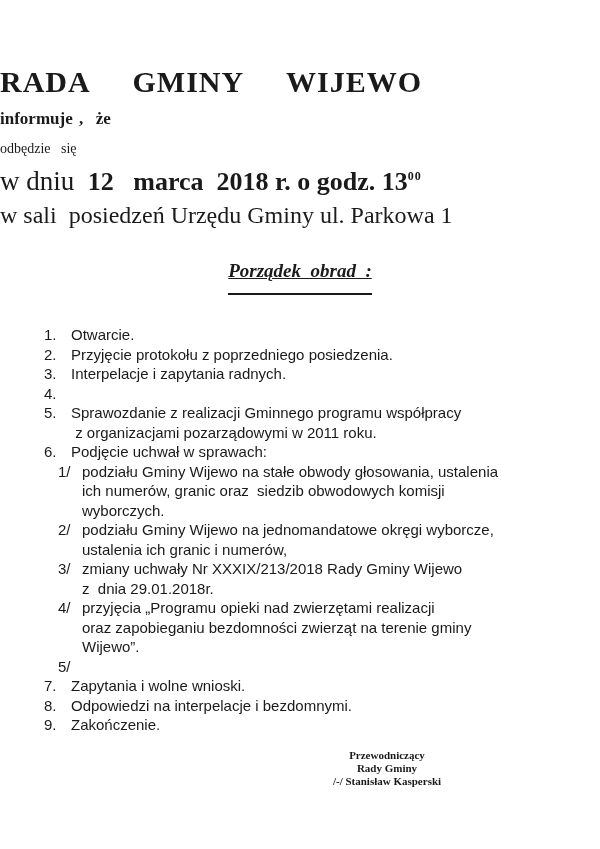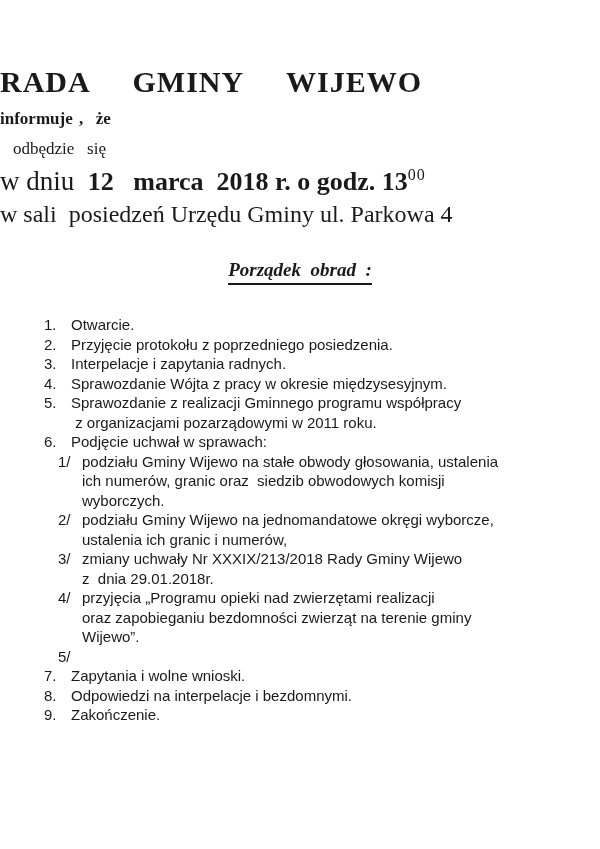--- a/index.html
+++ b/index.html
@@ -34,34 +34,33 @@
     word-spacing: 2px;
   }
   .session {
     font-size: 31px;
     font-weight: bold;
     font-style: italic;
     line-height: 36px;
     margin-top: 8px;
   }
   .will {
-    font-size: 17px;
+    font-size: 14px;
     line-height: 22px;
     margin-top: 9px;
-    margin-left: 13px;
   }
   .date-line {
     line-height: 28px;
     margin-top: 7px;
   }
   .date-prefix { font-size: 27px; }
   .date-main { font-size: 26px; font-weight: bold; }
   .date-sup {
-    font-size: 16px;
-    font-weight: normal;
+    font-size: 12px;
+    font-weight: bold;
     position: relative;
     top: -10px;
     letter-spacing: 1px;
   }
   .location {
     font-size: 24px;
     line-height: 27px;
     margin-top: 2px;
   }
   .agenda-heading-wrap {
@@ -69,21 +68,22 @@
     text-align: center;
     line-height: 24px;
   }
   .agenda-heading {
     display: inline-block;
     font-size: 19px;
     font-weight: bold;
     font-style: italic;
     white-space: pre;
     border-bottom: 2px solid #1a1a1a;
-    padding-bottom: 1px;
+    padding-bottom: 10px;
+    text-decoration: underline;
   }
   .agenda-list {
     margin-top: 30px;
     margin-left: 44px;
     margin-right: 20px;
     font-family: "Liberation Sans", sans-serif;
     font-size: 15px;
     line-height: 19.5px;
   }
   .row { display: flex; }
@@ -110,42 +110,41 @@
 
   <div class="title center">RADA   GMINY   WIJEWO</div>
 
   <div class="informs center">informuje ,  że</div>
 
 
   <div class="will center">odbędzie   się</div>
 
   <div class="date-line center"><span class="date-prefix">w dniu  </span><span class="date-main">12   marca  2018 r. o godz. 13</span><span class="date-sup">00</span></div>
 
-  <div class="location center">w sali  posiedzeń Urzędu Gminy ul. Parkowa 4</div>
+  <div class="location center">w sali  posiedzeń Urzędu Gminy ul. Parkowa 1</div>
 
   <div class="agenda-heading-wrap">
     <span class="agenda-heading">Porządek  obrad  :</span>
   </div>
 
   <div class="agenda-list" id="agenda-list">
       <div class="row">
         <span class="num">1.</span>
         <div class="txt">Otwarcie.</div>
       </div>
       <div class="row">
         <span class="num">2.</span>
         <div class="txt">Przyjęcie protokołu z poprzedniego posiedzenia.</div>
       </div>
       <div class="row">
         <span class="num">3.</span>
         <div class="txt">Interpelacje i zapytania radnych.</div>
       </div>
       <div class="row">
         <span class="num">4.</span>
-        <div class="txt">Sprawozdanie Wójta z pracy w okresie międzysesyjnym.</div>
       </div>
       <div class="row">
         <span class="num">5.</span>
         <div class="txt">Sprawozdanie z realizacji Gminnego programu współpracy
  z organizacjami pozarządowymi w 2011 roku.</div>
       </div>
       <div class="row">
         <span class="num">6.</span>
         <div class="txt">Podjęcie uchwał w sprawach:</div>
       </div>
@@ -181,14 +180,19 @@
       <div class="row">
         <span class="num">8.</span>
         <div class="txt">Odpowiedzi na interpelacje i bezdomnymi.</div>
       </div>
       <div class="row">
         <span class="num">9.</span>
         <div class="txt">Zakończenie.</div>
       </div>
     </div>
 
+  <div class="signature">
+    <div>Przewodniczący</div>
+    <div>Rady Gminy</div>
+    <div>/-/ Stanisław Kasperski</div>
+  </div>
 
 </div>
 
 </body></html>

